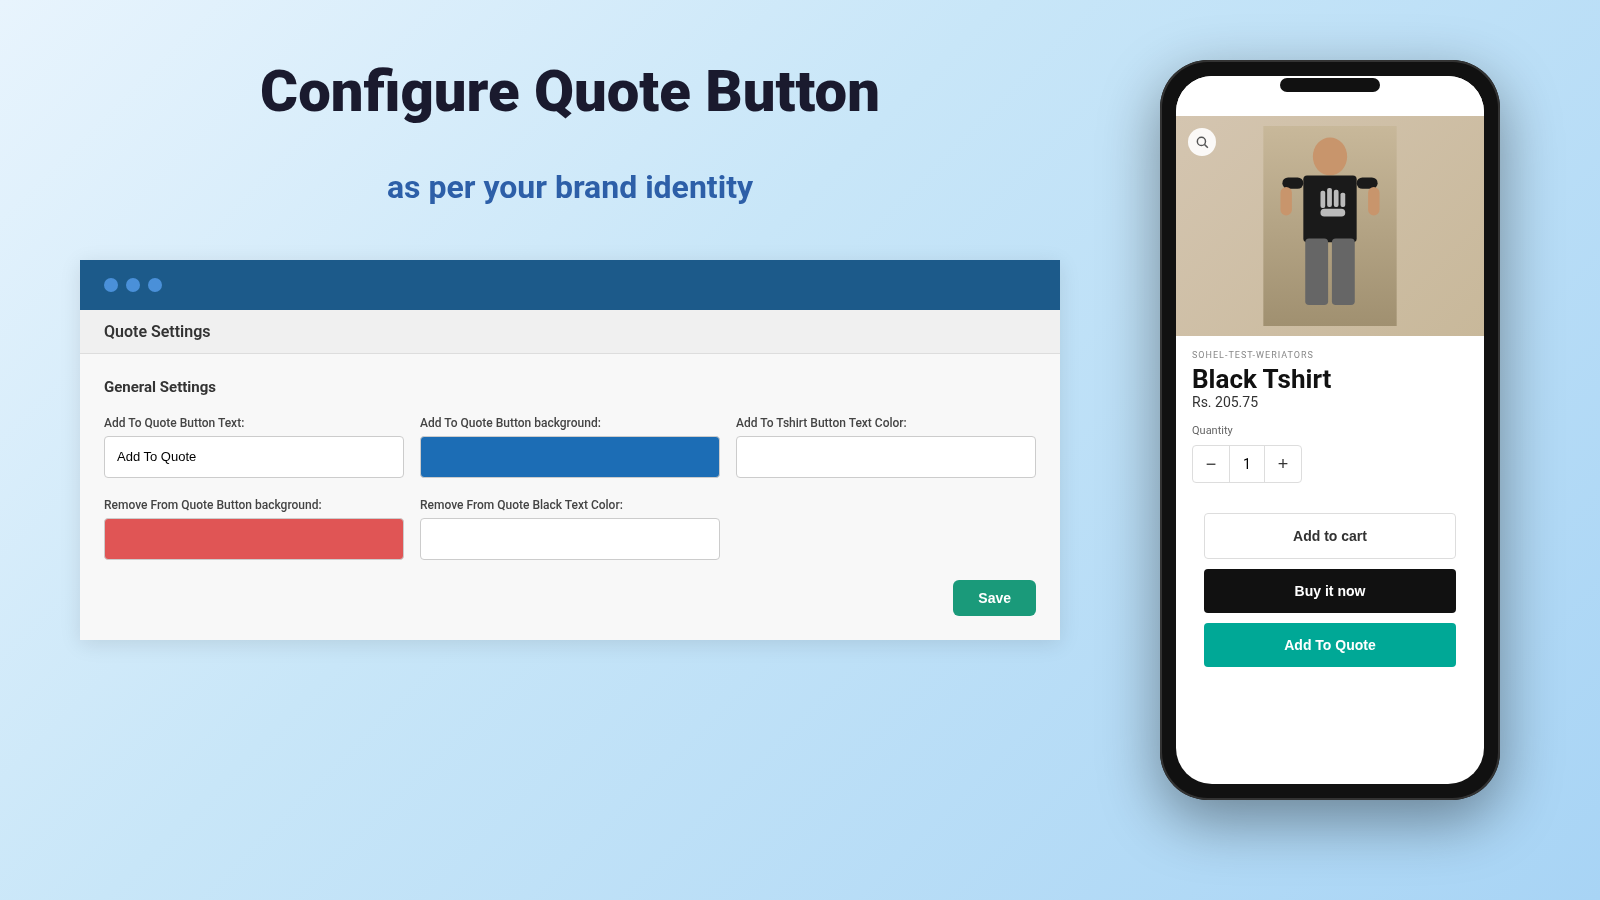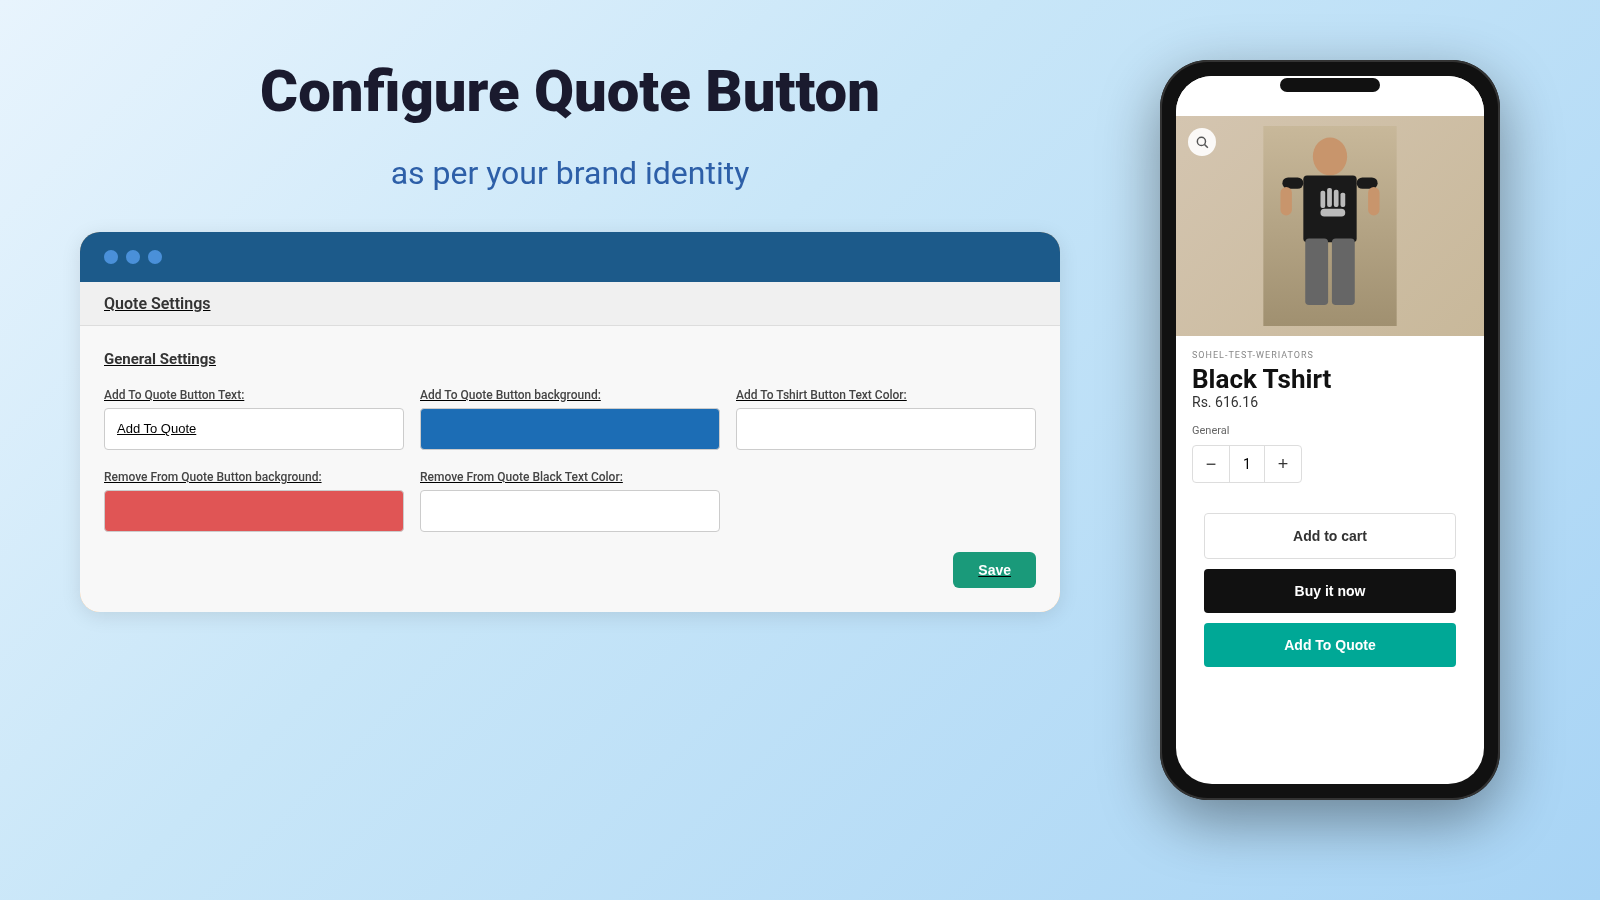--- a/index.html
+++ b/index.html
@@ -19,46 +19,45 @@
       align-items: flex-start;
       padding: 60px 80px;
       gap: 80px;
     }
 
     
     .left-panel {
       flex: 1;
       display: flex;
       flex-direction: column;
-      gap: 30px;
+      gap: 44px;
     }
 
     .hero-title {
       font-size: 58px;
       font-weight: 900;
       color: #1a1a2e;
       line-height: 1.1;
       text-align: center;
     }
 
     .hero-subtitle {
       font-size: 32px;
-      font-weight: 400;
+      font-weight: 700;
       color: #2d5fa8;
       text-align: center;
       margin-bottom: 10px;
     }
 
     
     .settings-card {
       background: #fdba74;
-      border-radius: 20px;
+      border-radius: 0;
       overflow: hidden;
       box-shadow: 0 4px 20px rgba(0,0,0,0.1);
-      text-decoration: underline;
     }
 
     .settings-card-header {
       background: #1c5a8a;
       padding: 18px 24px;
       display: flex;
       align-items: center;
       gap: 8px;
     }
 
@@ -441,22 +440,22 @@
                 <rect x="74" y="67" width="5" height="18" rx="2"></rect>
                 <rect x="81" y="70" width="5" height="15" rx="2"></rect>
                 <rect x="60" y="87" width="26" height="8" rx="4"></rect>
               </g>
             </svg>
           </div>
 
           <div class="product-info">
             <div class="store-name">SOHEL-TEST-WERIATORS</div>
             <div class="product-name">Black Tshirt</div>
-            <div class="product-price">Rs. 616.16</div>
-            <div class="quantity-label">General</div>
+            <div class="product-price">Rs. 205.75</div>
+            <div class="quantity-label">Quantity</div>
             <div class="quantity-control">
               <button class="qty-btn">−</button>
               <div class="qty-value">1</div>
               <button class="qty-btn">+</button>
             </div>
           </div>
 
           <div class="product-actions">
             <button class="action-btn btn-add-cart">Add to cart</button>
             <button class="action-btn btn-buy-now">Buy it now</button>

